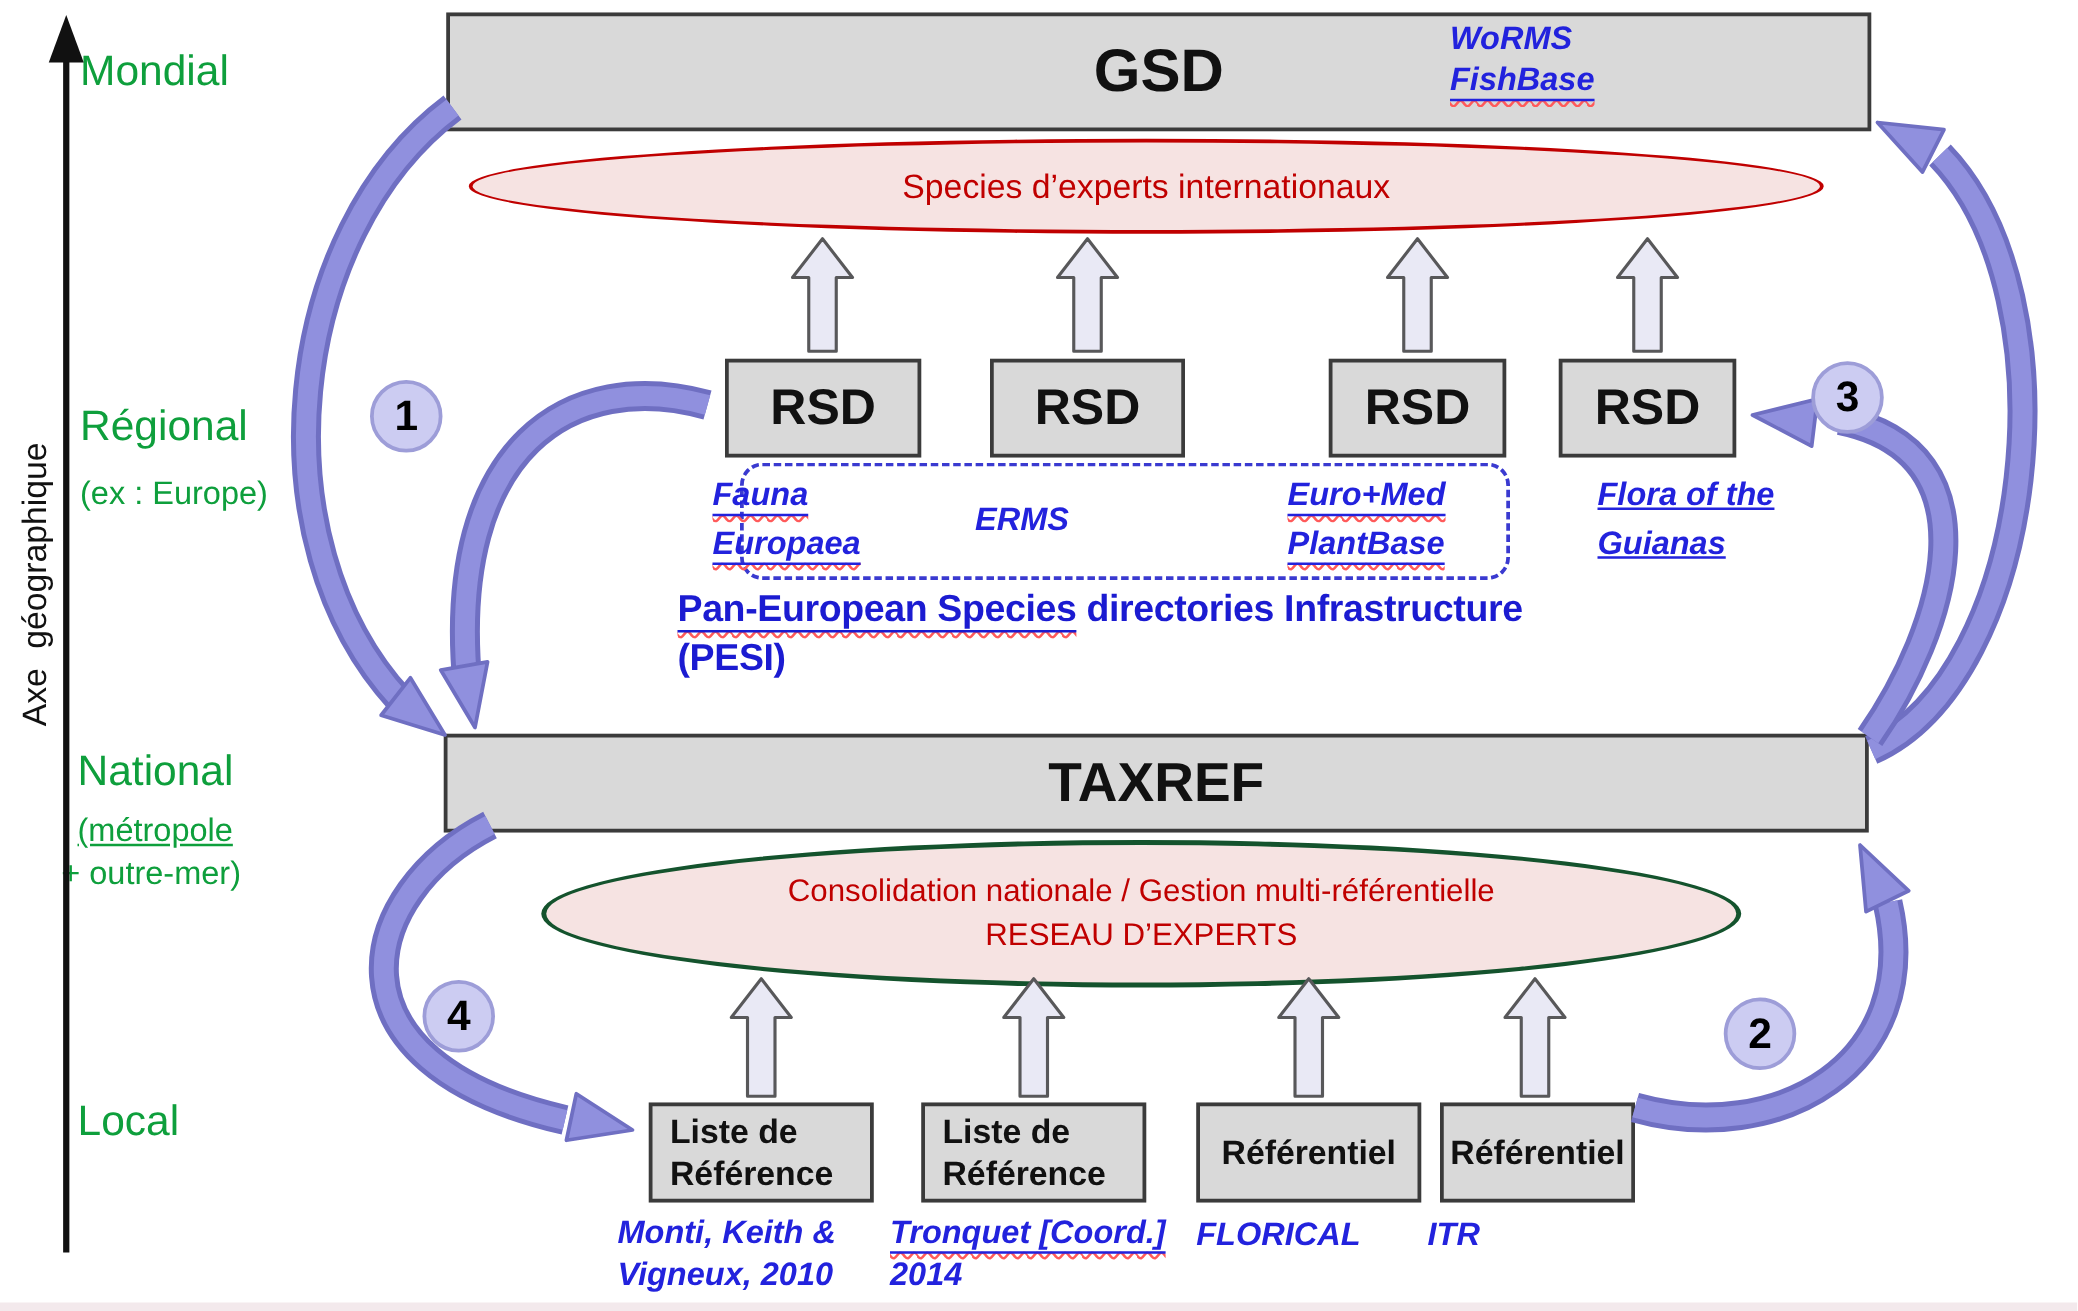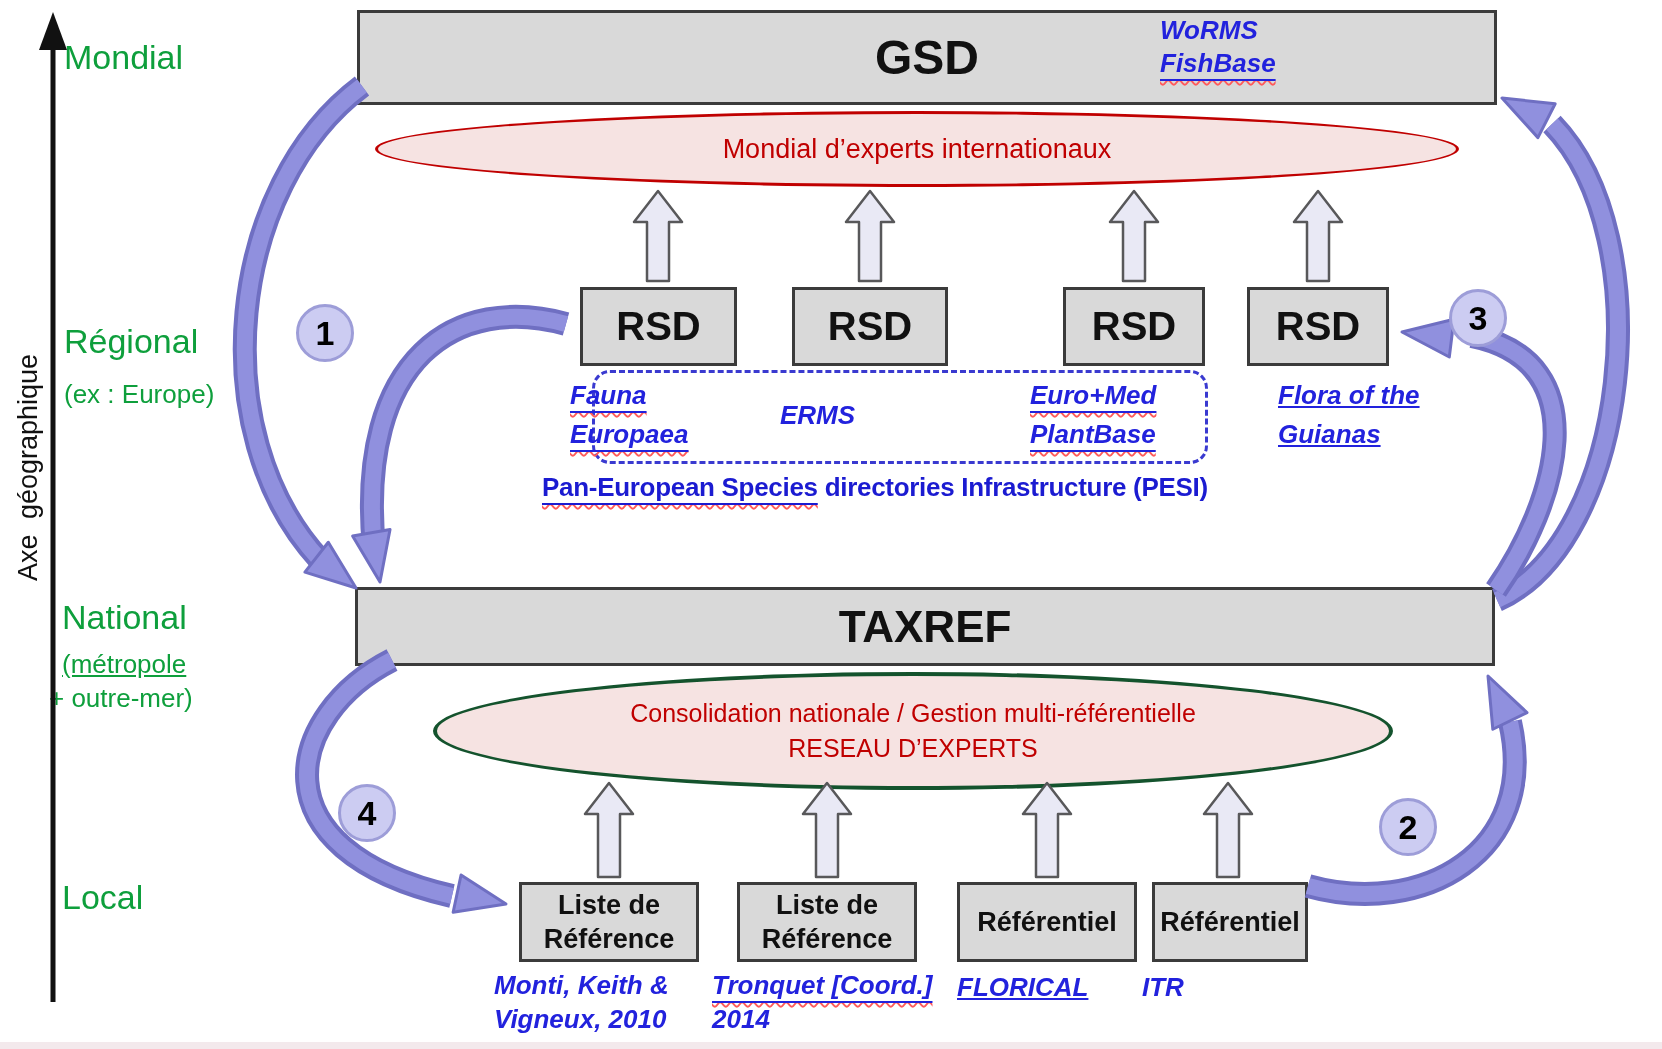--- a/index.html
+++ b/index.html
@@ -3,21 +3,21 @@
 <meta charset="utf-8">
 <style>
   html,body { margin:0; padding:0; background:#fff; }
   #stage {
     position:relative; width:1662px; height:1049px; overflow:hidden;
     background:#ffffff; font-family:"Liberation Sans", sans-serif;
   }
   .gbox {
     position:absolute; background:#D9D9D9; border:3px solid #3B3B3B;
     display:flex; align-items:center; justify-content:center;
-    font-weight:bold; color:#111; box-sizing:border-box; text-align:center;
+    font-weight:bold; color:#111; box-sizing:border-box; text-align:left;
     z-index:2;
   }
   .ellipse {
     position:absolute; background:#F6E3E2; border-radius:50%;
     display:flex; flex-direction:column; align-items:center; justify-content:center;
     color:#C00000; box-sizing:border-box; text-align:center; z-index:2;
   }
   .caption {
     position:absolute; color:#2222DD; font-weight:bold; font-style:italic;
     font-size:26px; text-align:left; line-height:39px; z-index:3;
@@ -58,21 +58,21 @@
 
   <div class="gbox" style="left:357px; top:10px; width:1140px; height:95px; font-size:48px;">
     <span>GSD</span>
   </div>
   <div class="caption" style="left:1160px; top:14px; width:270px; line-height:33px; z-index:4;">
     <div>WoRMS</div>
     <div><span class="sq"><span class="ul">FishBase</span></span></div>
   </div>
 
   <div class="ellipse" style="left:375px; top:111px; width:1084px; height:76px; border:3px solid #C00000; font-size:27px;">
-    <span>Mondial d’experts internationaux</span>
+    <span>Species d’experts internationaux</span>
   </div>
 
   <div class="gbox" style="left:580px;  top:287px; width:157px; height:79px; font-size:40px;">
     <span>RSD</span>
   </div>
   <div class="gbox" style="left:792px;  top:287px; width:156px; height:79px; font-size:40px;">
     <span>RSD</span>
   </div>
   <div class="gbox" style="left:1063px; top:287px; width:142px; height:79px; font-size:40px;">
     <span>RSD</span>
@@ -92,21 +92,21 @@
   </div>
   <div class="caption" style="left:1030px; top:376px; width:190px;">
     <div><span class="sq"><span class="ul">Euro+Med</span></span></div>
     <div><span class="sq"><span class="ul">PlantBase</span></span></div>
   </div>
   <div class="caption" style="left:1278px; top:376px; width:180px;text-decoration:underline;">
     <div>Flora of the</div>
     <div>Guianas</div>
   </div>
 
-  <div class="caption" style="left:542px; top:468px; width:700px; font-style:normal; font-size:26px; letter-spacing:-0.3px; color:#1B1BD1;">
+  <div class="caption" style="left:542px; top:468px; width:700px; font-style:normal; font-size:30px; letter-spacing:-0.3px; color:#1B1BD1;">
     <span class="sq"><span class="ul">Pan-European Species</span></span>
     <span>directories Infrastructure (PESI)</span>
   </div>
 
   <div class="gbox" style="left:355px; top:587px; width:1140px; height:79px; font-size:44px;">
     <span>TAXREF</span>
   </div>
 
   <div class="ellipse" style="left:433px; top:672px; width:960px; height:118px; border:4px solid #14532d; font-size:25px; line-height:35px;">
     <div>Consolidation nationale / Gestion multi-référentielle</div>
@@ -127,21 +127,21 @@
   </div>
 
   <div class="caption" style="left:494px; top:968px; width:230px; line-height:34px;">
     <div>Monti, Keith &amp;</div>
     <div>Vigneux, 2010</div>
   </div>
   <div class="caption" style="left:712px; top:968px; width:230px; line-height:34px;">
     <div><span class="sq"><span class="ul">Tronquet [Coord.]</span></span></div>
     <div>2014</div>
   </div>
-  <div class="caption" style="left:957px; top:968px; width:180px;text-decoration:underline;">
+  <div class="caption" style="left:957px; top:968px; width:180px;">
     <div>FLORICAL</div>
   </div>
   <div class="caption" style="left:1142px; top:968px; width:180px;">
     <div>ITR</div>
   </div>
 
   <div class="step-circle" style="left:296px;  top:304px;">1</div>
   <div class="step-circle" style="left:1379px; top:798px;">2</div>
   <div class="step-circle" style="left:1449px; top:289px;">3</div>
   <div class="step-circle" style="left:338px;  top:784px;">4</div>

